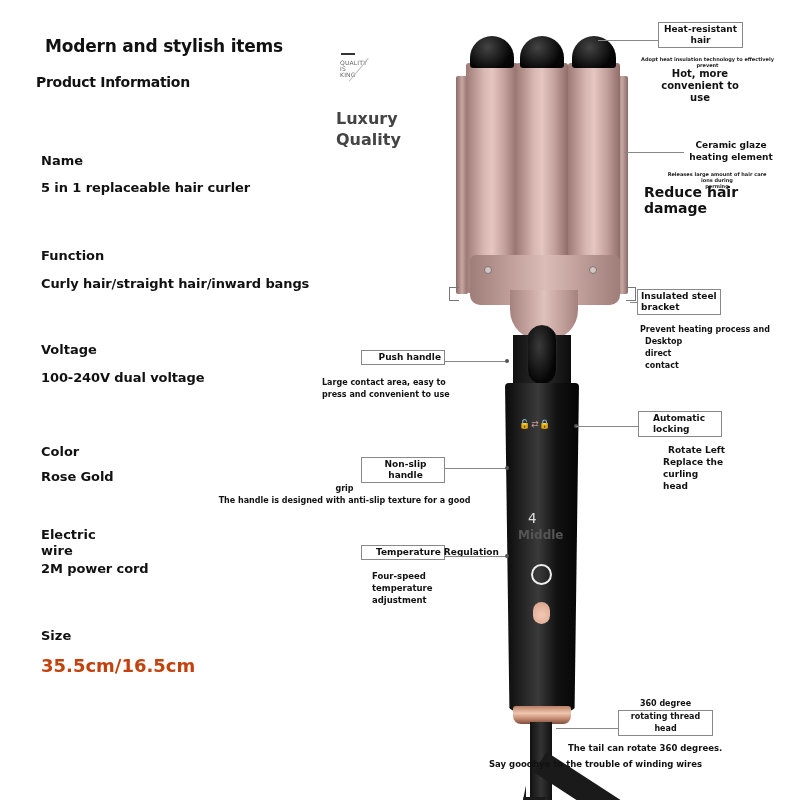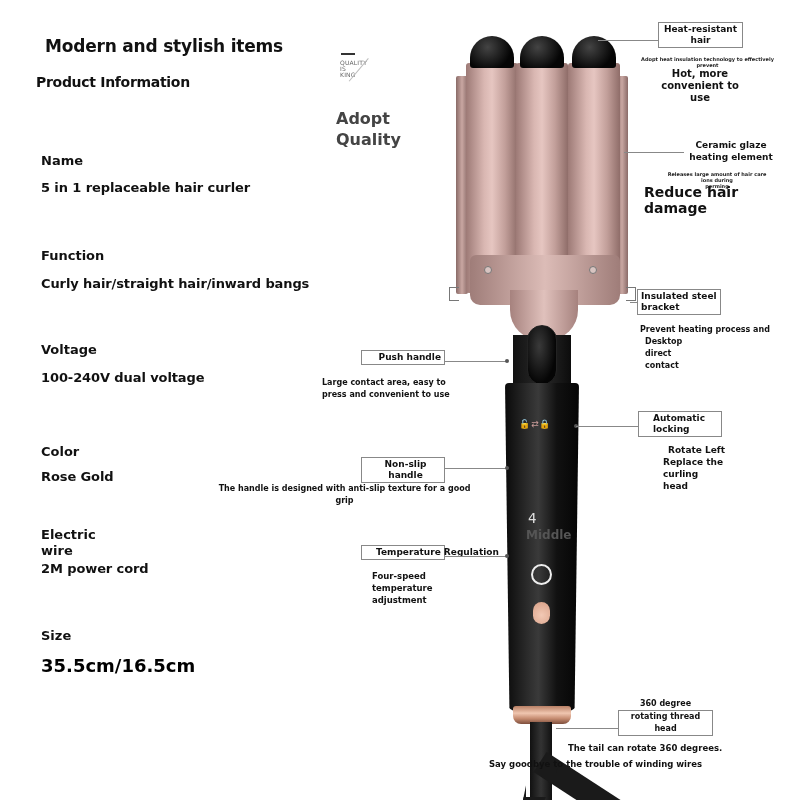--- a/index.html
+++ b/index.html
@@ -5,21 +5,21 @@
   * { box-sizing: border-box; margin: 0; padding: 0; }
   html, body { width: 800px; height: 800px; background: #ffffff; overflow: hidden; }
   body { position: relative; font-family: "DejaVu Sans", "Liberation Sans", sans-serif; color: #111; }
   .abs { position: absolute; }
 
   
   .tagline { left: 45px; top: 36px; font-size: 17px; font-weight: bold; letter-spacing: -0.2px; }
   .title { left: 36px; top: 74px; font-size: 14px; font-weight: bold; letter-spacing: -0.3px; }
   .label { left: 41px; font-size: 13px; font-weight: bold; }
   .value { left: 41px; font-size: 13px; font-weight: bold; letter-spacing: -0.1px; }
-  .size-value { left: 41px; top: 655px; font-size: 18px; font-weight: bold; color: #000000; }
+  .size-value { left: 41px; top: 655px; font-size: 18px; font-weight: bold; color: #c2410c; }
 
   
   .qbar { left: 341px; top: 53px; width: 14px; height: 2px; background: #333; }
   .qtext { left: 340px; top: 60px; font-size: 6px; color: #666; line-height: 6px; letter-spacing: 0.2px; }
   .qslash { left: 368px; top: 58px; width: 1px; height: 30px; background: #bbb; transform: rotate(40deg); transform-origin: top left; }
   .lux { left: 336px; top: 108px; font-size: 16px; font-weight: bold; color: #444; line-height: 21px; }
 
   
   .box { border: 1px solid #888; background: #fff; font-size: 9px; font-weight: bold; text-align: center; line-height: 11px; padding: 1px 3px; }
   .box.left { text-align: left; }
@@ -41,21 +41,21 @@
     background: linear-gradient(90deg, #a6827e, #e0c1bc 50%, #a6827e); border-radius: 0 0 30px 30px; }
   .screw { position: absolute; width: 8px; height: 8px; border-radius: 50%; border: 1px solid #777; background: #d8c4c1; }
   .handle-top { position: absolute; left: 513px; top: 335px; width: 58px; height: 50px;
     background: linear-gradient(90deg, #111, #2a2a2a 50%, #0c0c0c); }
   .button-oval { position: absolute; left: 527px; top: 325px; width: 30px; height: 60px; border-radius: 15px;
     background: radial-gradient(ellipse at 40% 35%, #3a3a3a, #050505 70%); border: 1px solid #222; }
   .handle { position: absolute; left: 505px; top: 383px; width: 74px; height: 328px;
     background: linear-gradient(90deg, #0a0a0a 0%, #2b2b2b 30%, #3a3a3a 45%, #111 70%, #050505 100%);
     border-radius: 4px 4px 12px 12px; clip-path: polygon(0 0, 100% 0, 94% 100%, 6% 100%); }
   .lock-icons { position: absolute; left: 519px; top: 419px; font-size: 9px; color: #c89a98; letter-spacing: 1px; }
-  .display-text { position: absolute; left: 518px; top: 528px; font-size: 12px; font-weight: bold; color: #555; margin-left: 8px; }
+  .display-text { position: absolute; left: 518px; top: 528px; font-size: 12px; font-weight: bold; color: #555; }
   .display-digit { position: absolute; left: 528px; top: 510px; font-size: 14px; color: #ddd; font-family: "DejaVu Sans Mono", monospace; }
   .power-btn { position: absolute; left: 531px; top: 564px; width: 21px; height: 21px; border: 2px solid #eee; border-radius: 50%; }
   .temp-btn { position: absolute; left: 533px; top: 602px; width: 17px; height: 22px; border-radius: 9px;
     background: radial-gradient(circle at 50% 60%, #f2c9b5, #d89f86); }
   .copper-ring { position: absolute; left: 513px; top: 706px; width: 58px; height: 18px; border-radius: 3px 3px 8px 8px;
     background: linear-gradient(180deg, #b98065, #f0c6b0 40%, #c58b70 70%, #7d4e3c); }
   .tail { position: absolute; left: 530px; top: 722px; width: 22px; height: 78px; background: linear-gradient(90deg, #111, #333, #111); }
   .tail-bend { position: absolute; left: 540px; top: 750px; width: 120px; height: 24px; background: #1a1a1a; transform: rotate(33deg); transform-origin: left center; }
   .stand { position: absolute; left: 523px; top: 765px; width: 36px; height: 35px; border: 3px solid #1a1a1a; border-top: none; clip-path: polygon(20% 0, 100% 0, 60% 100%, 0 100%); }
   .bracket { position: absolute; width: 10px; height: 14px; border: 1.5px solid #777; }
@@ -88,21 +88,21 @@
 <div class="abs size-value">35.5cm/16.5cm</div>
 
 <div class="abs qbar"></div>
 <div class="abs qtext">
   <div>QUALITY</div>
   <div>IS</div>
   <div>KING</div>
 </div>
 <div class="abs qslash"></div>
 <div class="abs lux">
-  <div>Adopt</div>
+  <div>Luxury</div>
   <div>Quality</div>
 </div>
 
 <div>
   <div class="plate" style="left:456px; top:76px; width:12px; height:218px;"></div>
   <div class="plate" style="left:616px; top:76px; width:12px; height:218px;"></div>
 
   <div class="barrel" style="left:466px;"></div>
   <div class="barrel" style="left:516px;"></div>
   <div class="barrel" style="left:568px;"></div>
@@ -189,22 +189,22 @@
 <div class="dot" style="left:505px; top:359px;"></div>
 <div class="abs note" style="left:322px; top:377px; font-size:8px;">
   <div>Large contact area, easy to</div>
   <div>press and convenient to use</div>
 </div>
 
 <div class="abs box" style="left:361px; top:457px; width:84px;padding-left:8px;">Non-slip handle</div>
 <div class="line" style="left:445px; top:468px; width:62px;"></div>
 <div class="dot" style="left:505px; top:466px;"></div>
 <div class="abs note" style="left:212px; top:483px; width:265px; text-align:center; font-size:8px;">
+  <div>grip</div>
   <div>The handle is designed with anti-slip texture for a good</div>
-  <div>grip</div>
 </div>
 
 <div class="abs box" style="left:361px; top:545px; width:84px; white-space:nowrap; text-align:left; padding-left:14px;">Temperature Regulation</div>
 <div class="line" style="left:445px; top:556px; width:62px;"></div>
 <div class="dot" style="left:505px; top:554px;"></div>
 <div class="abs note" style="left:372px; top:570px; font-size:8.5px;">
   <div>Four-speed</div>
   <div>temperature</div>
   <div>adjustment</div>
 </div>

